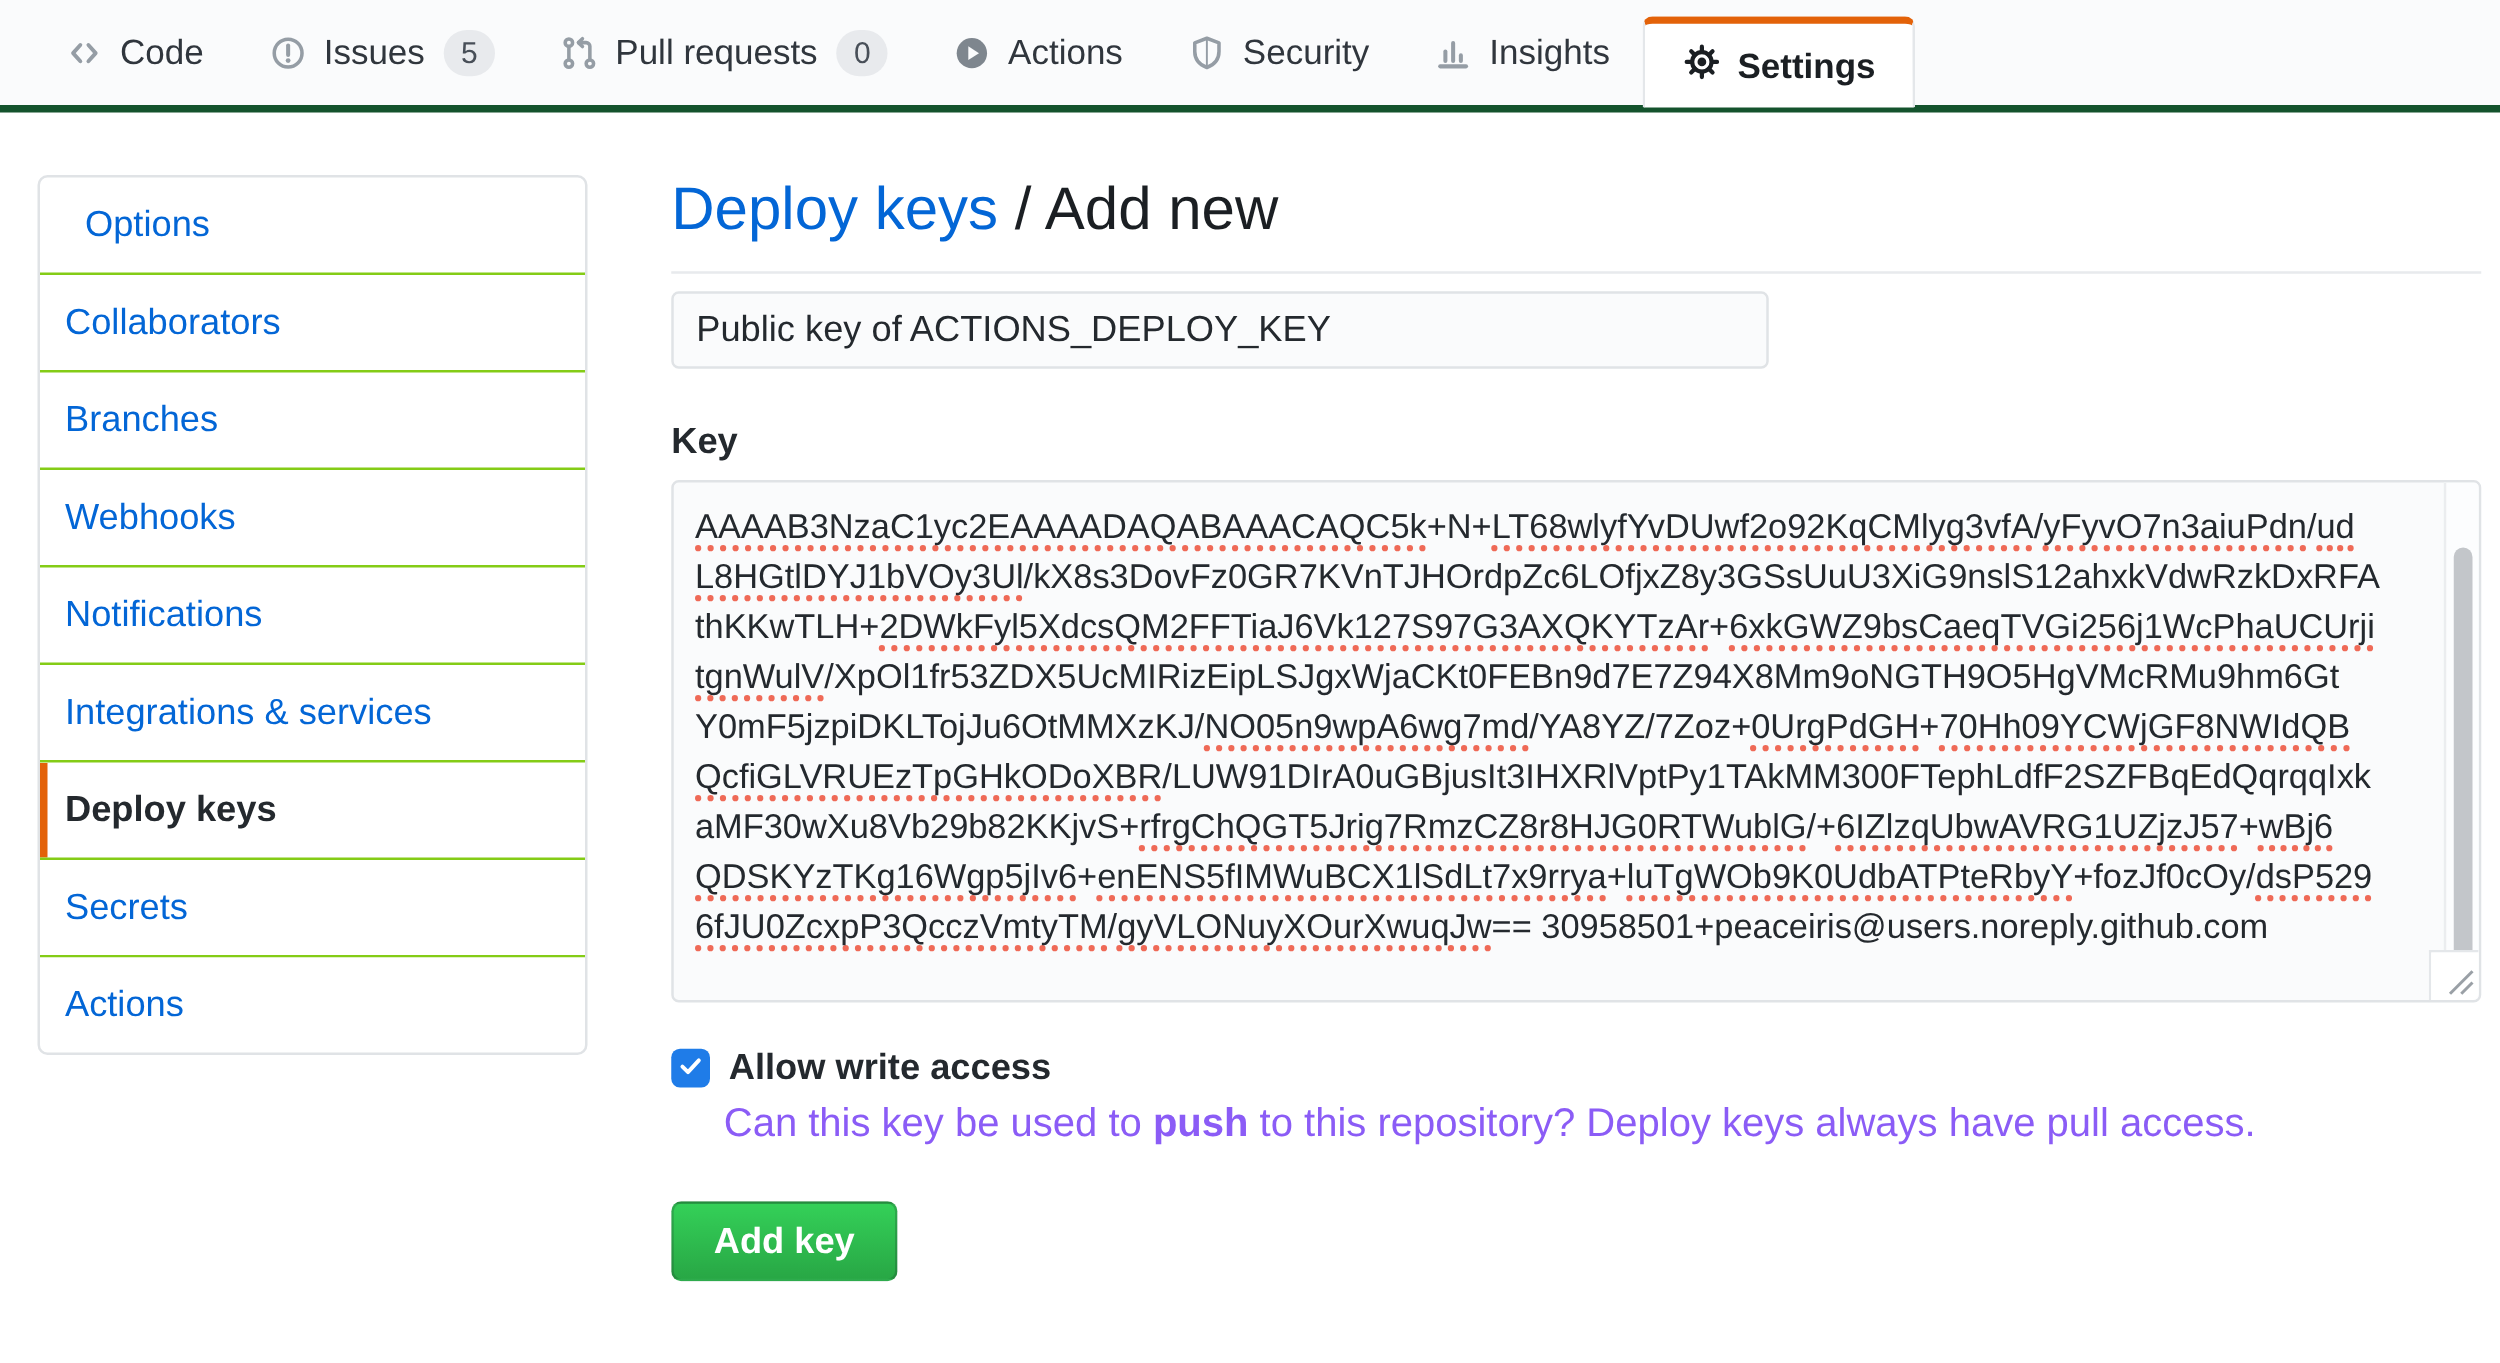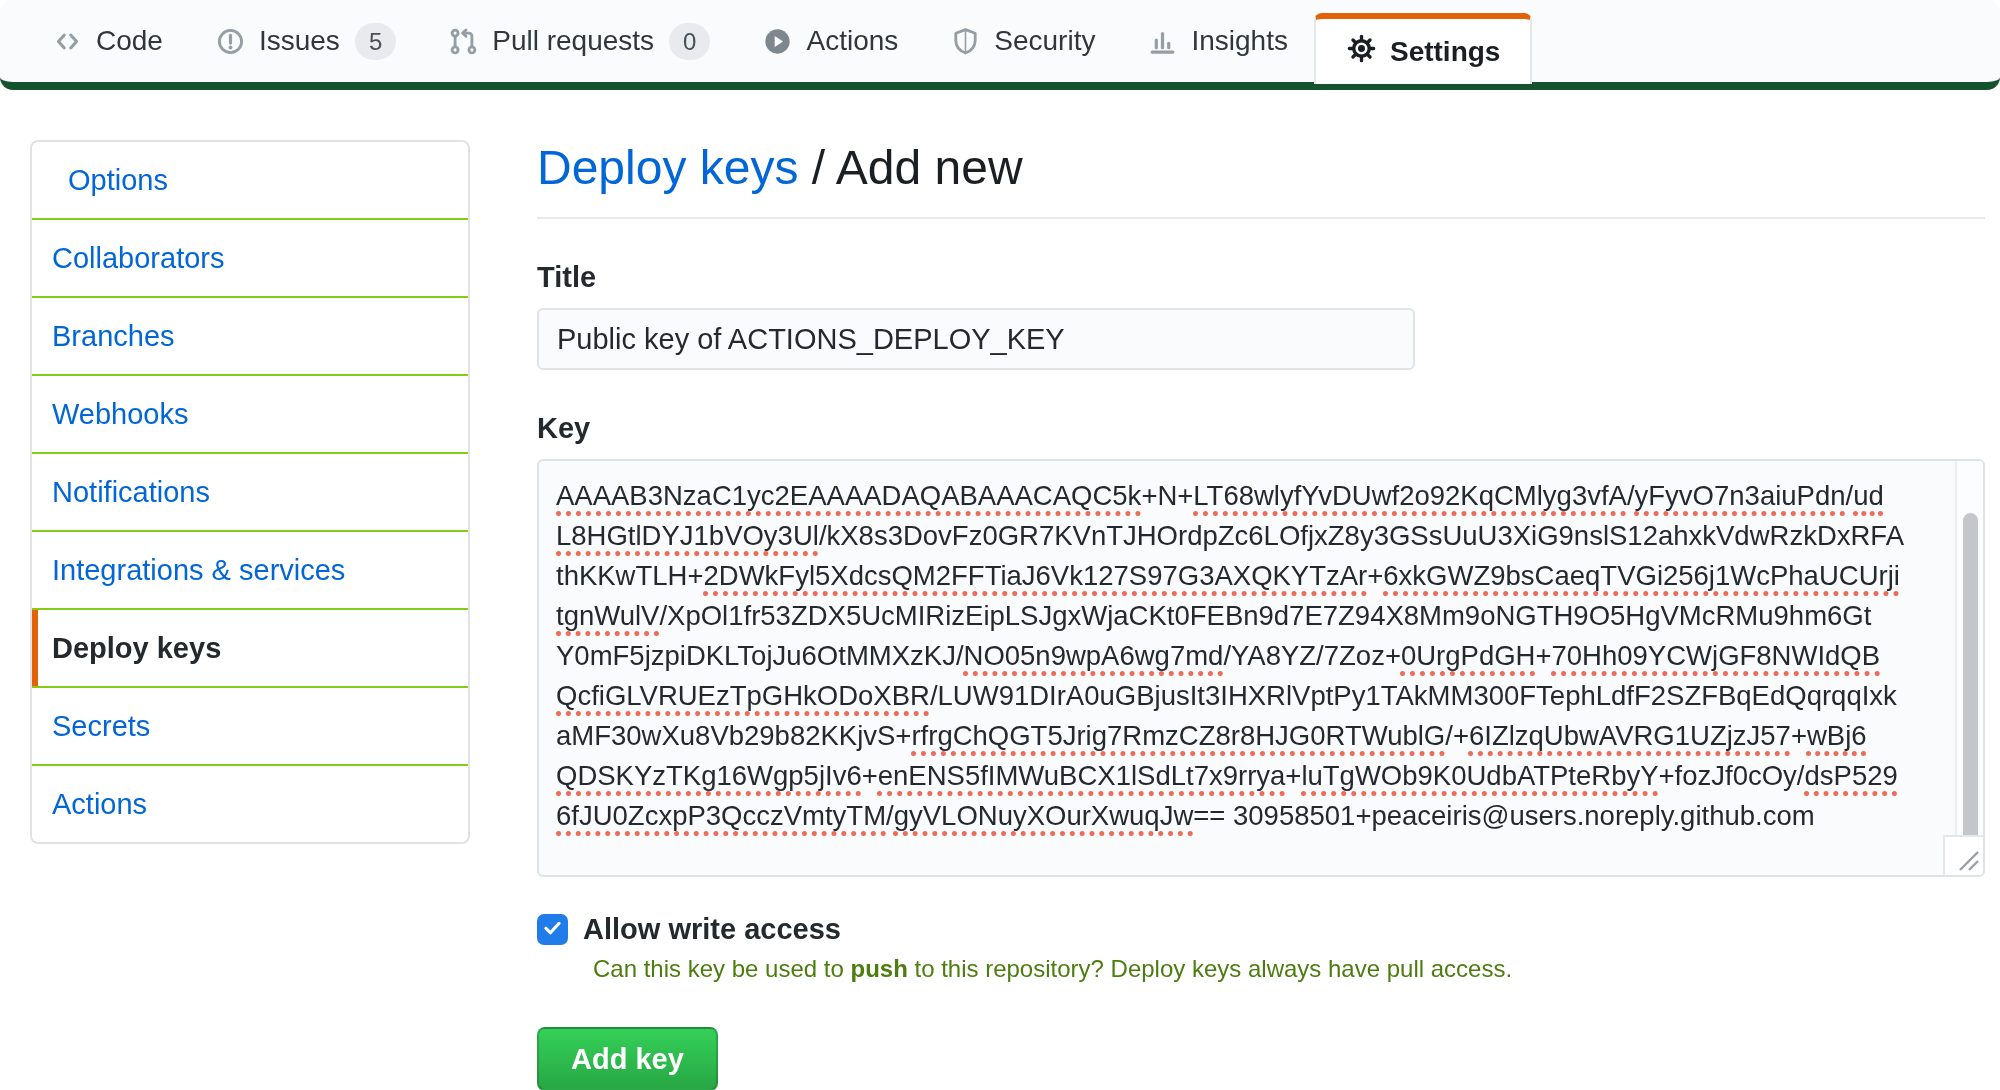--- a/index.html
+++ b/index.html
@@ -2,22 +2,22 @@
 <html><head>
 <meta charset="utf-8">
 <style>
   html,body{margin:0;padding:0;background:#fff;}
   .screen{
     width:2000px;height:1090px;overflow:hidden;position:relative;
     font-family:"Liberation Sans","DejaVu Sans",sans-serif;color:#24292e;background:#fff;
   }
   
   .repo-header{
-    height:90px;background:#fafbfc;border-bottom:8px solid #14532d;
-    display:flex;align-items:center;padding-left:26px;box-sizing:border-box;border-radius:13px;
+    height:90px;background:#fafbfc;border-bottom:6px solid #14532d;
+    display:flex;align-items:center;padding-left:26px;box-sizing:border-box;
   }
   .nav-item{
     display:flex;align-items:center;gap:13px;padding:0 26px;
     font-size:28px;color:#30363d;cursor:pointer;white-space:nowrap;
   }
   .nav-item svg{display:block;}
   .counter{
     display:inline-block;background:#e8eaed;color:#484f58;border-radius:22px;
     font-size:24px;line-height:37px;padding:0 14px;margin-left:2px;
   }
@@ -84,21 +84,21 @@
     border-left:2px solid #e4e7ea;border-top:2px solid #e4e7ea;
     border-radius:0 0 6px 0;cursor:nwse-resize;z-index:3;
   }
   
   .check-row{display:flex;align-items:center;gap:15px;margin-top:36px;}
   .checkbox{
     width:31px;height:31px;border-radius:7px;background:#1f7ce8;
     display:flex;align-items:center;justify-content:center;cursor:pointer;flex-shrink:0;
   }
   .check-label{font-size:29px;font-weight:700;cursor:pointer;}
-  .check-desc{margin-top:9px;margin-left:56px;font-size:24px;color:#4d7c0f;}
+  .check-desc{margin-top:9px;margin-left:42px;font-size:32px;color:#8b5cf6;}
   .check-desc b{font-weight:700;}
   
   .add-btn{
     margin-top:44px;height:64px;padding:0 32px;
     background:linear-gradient(180deg,#34d058,#28a745);
     border:2px solid rgba(27,31,35,0.2);border-radius:8px;
     color:#fff;font-family:inherit;font-size:29px;font-weight:700;cursor:pointer;
   }
 </style>
 </head>
@@ -204,21 +204,20 @@
       <a class="side-item">Secrets</a>
       <a class="side-item">Actions</a>
     </nav>
 
     <main class="main">
 
       <h2 class="bc">
         <a>Deploy keys</a><span class="sep"> / </span><span class="cur">Add new</span>
       </h2>
 
-      <div class="form-label">Title</div>
       <input class="title-input" type="text" value="Public key of ACTIONS_DEPLOY_KEY" style="">
 
       <div class="form-label">Key</div>
 
       <div class="key-box">
         <div class="key-text">
             <div class="key-line"><span class="sq">AAAAB3NzaC1yc2EAAAADAQABAAACAQC5k</span><span>+N+</span><span class="sq">LT68wlyfYvDUwf2o92KqCMlyg3vfA</span><span>/</span><span class="sq">yFyvO7n3aiuPdn</span><span>/</span><span class="sq">ud</span></div>
             <div class="key-line"><span class="sq">L8HGtlDYJ1bVOy3Ul</span><span>/kX8s3DovFz0GR7KVnTJHOrdpZc6LOfjxZ8y3GSsUuU3XiG9nslS12ahxkVdwRzkDxRFA</span></div>
             <div class="key-line"><span>thKKwTLH+</span><span class="sq">2DWkFyl5XdcsQM2FFTiaJ6Vk127S97G3AXQKYTzAr</span><span>+</span><span class="sq">6xkGWZ9bsCaeqTVGi256j1WcPhaUCUrji</span></div>
             <div class="key-line"><span class="sq">tgnWulV</span><span>/XpOl1fr53ZDX5UcMIRizEipLSJgxWjaCKt0FEBn9d7E7Z94X8Mm9oNGTH9O5HgVMcRMu9hm6Gt</span></div>

